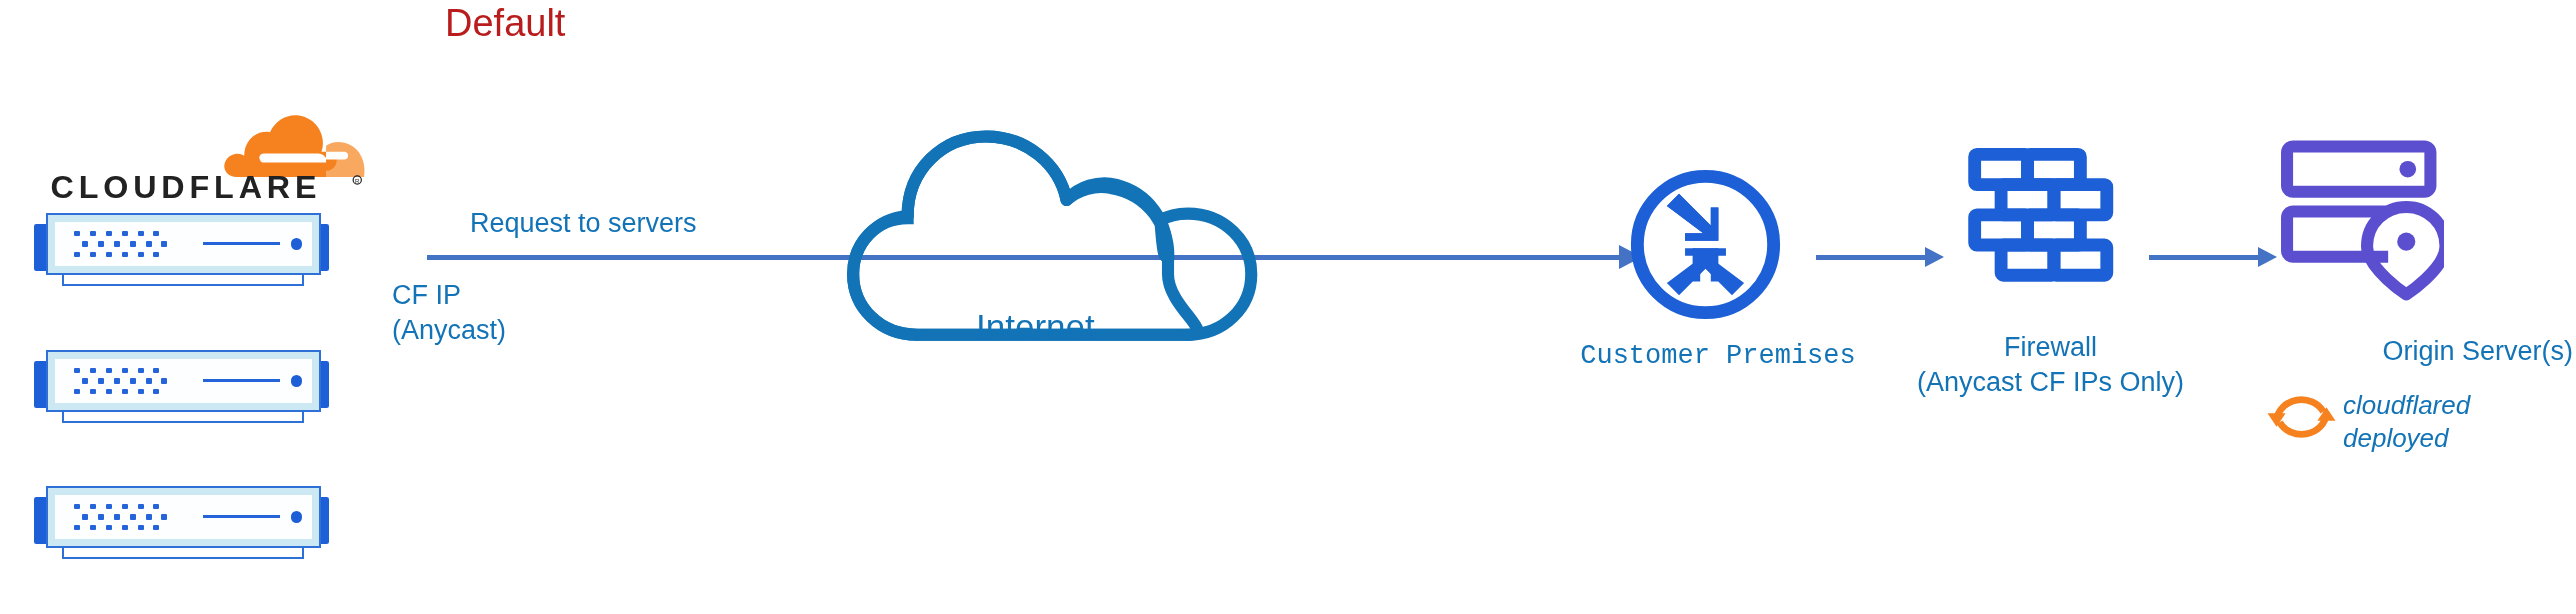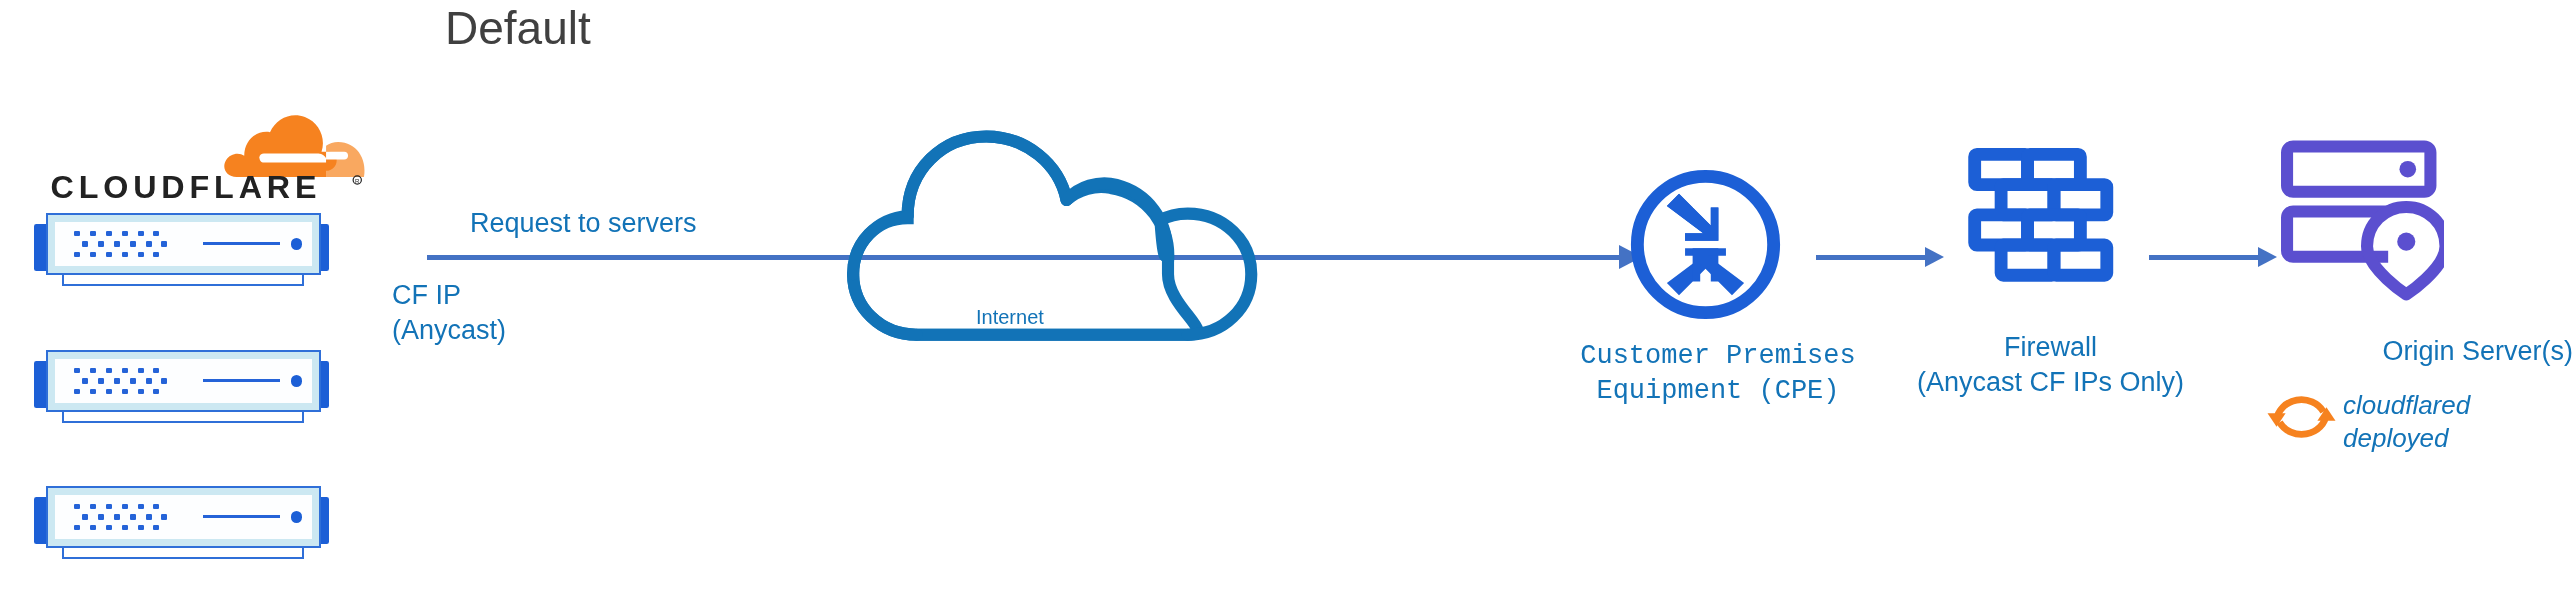--- a/index.html
+++ b/index.html
@@ -16,22 +16,22 @@
     height: 614px;
     background: #ffffff;
     overflow: hidden;
   }
   .abs { position: absolute; }
 
   
   #diagram-title {
     left: 445px;
     top: 3px;
-    font-size: 46px;
-    color: #404040;
+    font-size: 38px;
+    color: #b91c1c;
     letter-spacing: 0px;
     white-space: nowrap;
     line-height: 1.1;
   }
 
   
   #cf-logo-wrap {
     left: 35px;
     top: 104px;
     width: 333px;
@@ -149,21 +149,21 @@
 
   
   .lbl {
     color: #1273B7;
     font-size: 27px;
     line-height: 1.28;
     white-space: nowrap;
   }
   #label-request-to-origin { left: 470px; top: 206px; }
   #label-cf-ip { left: 392px; top: 278px; }
-  #label-internet { left: 976px; top: 305px; font-size: 20px; }
+  #label-internet { left: 976px; top: 305px; font-size: 35px; }
   #label-cpe {
     left: 1559px; top: 339px;
     text-align: center; width: 318px; font-family: Liberation Mono, monospace;
   }
   #label-firewall {
     left: 1884px; top: 330px;
     text-align: center; width: 333px;
   }
   #label-origin-server {
     left: 2270px; top: 334px;
@@ -383,21 +383,20 @@
 
         <path d="M54 156 L70 172 L112 130 L112 154 L122 154 L122 110 L78 110 L78 120 L102 120 Z"></path>
 
         <path d="M54 156 L70 172 L112 130 L112 154 L122 154 L122 110 L78 110 L78 120 L102 120 Z" transform="translate(210,0) scale(-1,1)"></path>
       </g>
     </svg>
   </div>
 
   <div class="abs lbl" id="label-cpe">
     <div>Customer Premises</div>
-    <div>Equipment (CPE)</div>
   </div>
 
   <div class="abs mini-arrow-line" id="arrow2-line"></div>
   <div class="abs mini-arrow-head" id="arrow2-head"></div>
 
   <div class="abs" id="firewall-icon">
     <svg viewBox="0 0 198 200" width="150" height="151">
       <g fill="none" stroke="#1C5FD6" stroke-width="17" stroke-linejoin="round">
 
         <rect x="8.5" y="8.5" width="70" height="40" rx="3"></rect>

